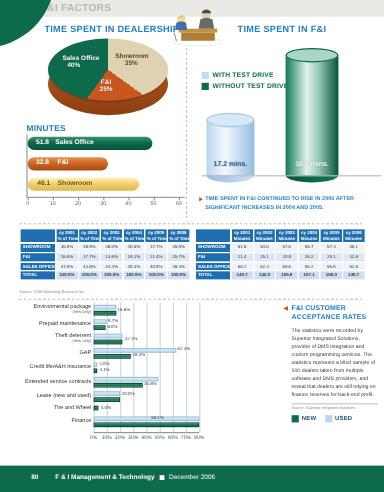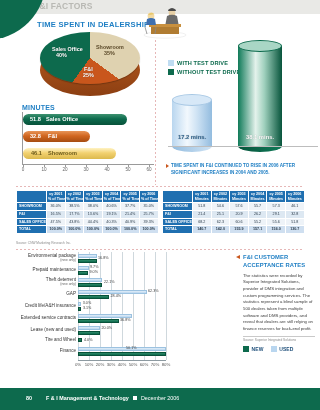--- a/index.html
+++ b/index.html
@@ -263,20 +263,21 @@
 </head>
 <body>
 
 <div id="page">
 
   <div class="masthead"></div>
   <div class="masthead-title">F&amp;I FACTORS</div>
   <div class="corner-blob"></div>
 
   <div class="sec-title" id="title-dealership">TIME SPENT IN DEALERSHIP</div>
+  <div class="sec-title" id="title-fi">TIME SPENT IN F&amp;I</div>
 
   <svg class="clipart" viewBox="0 0 52 36">
     <ellipse cx="28" cy="31" rx="21" ry="3.2" fill="#ffffff" stroke="#d9d9d9" stroke-width=".4"></ellipse>
     <path d="M12 20 h32 v3 h-32 z" fill="#c8903f"></path>
     <path d="M14 23 h28 v7 h-28 z" fill="#b07c32"></path>
     <circle cx="14" cy="12" r="3.4" fill="#f2d9a0"></circle>
     <path d="M10 15 q4 -2 8 0 l1 6 h-10 z" fill="#3f6fae"></path>
     <path d="M11 11 q3 -4 6 -1 q-3 1 -6 1 z" fill="#e8c76a"></path>
     <circle cx="35" cy="9" r="3.4" fill="#e6cfa5"></circle>
     <path d="M30 12 q5 -2.5 10 0 l1.5 8 h-13 z" fill="#6b6b6b"></path>

